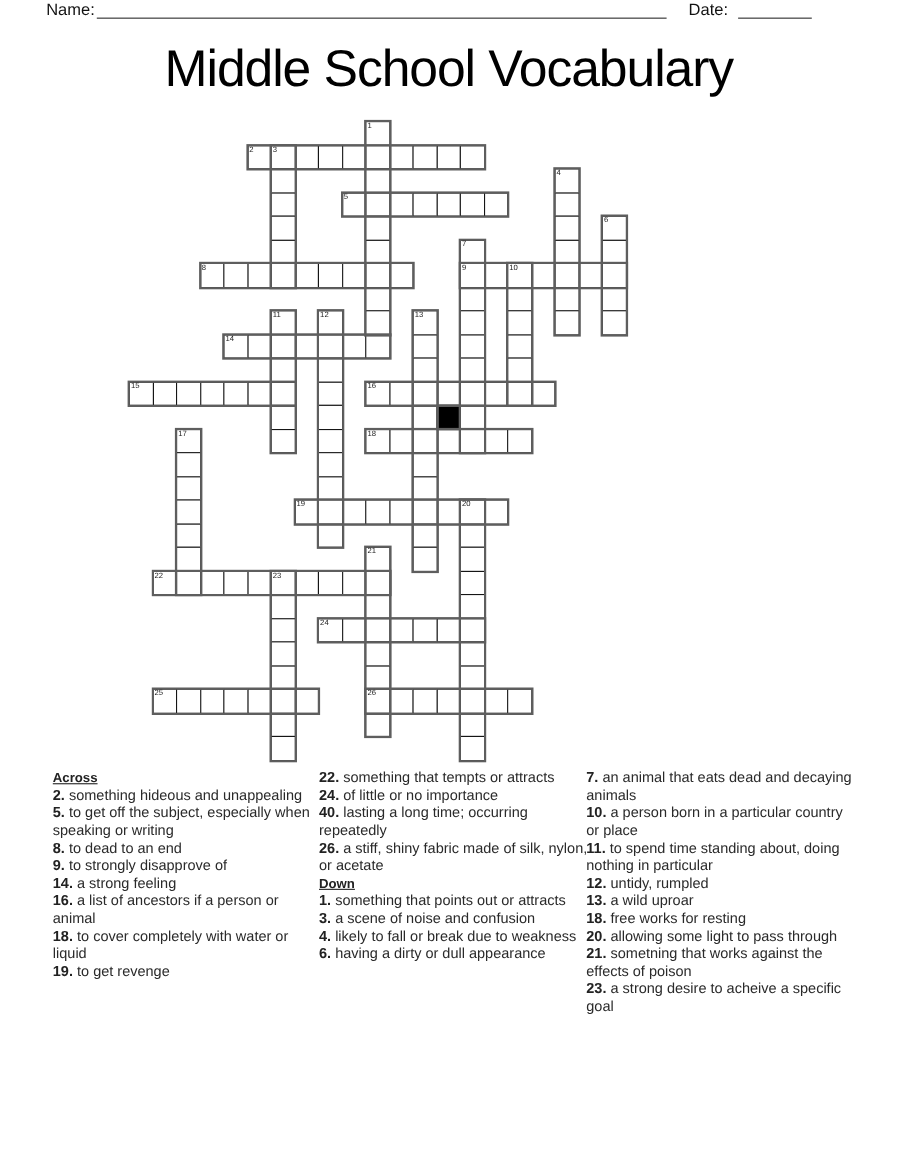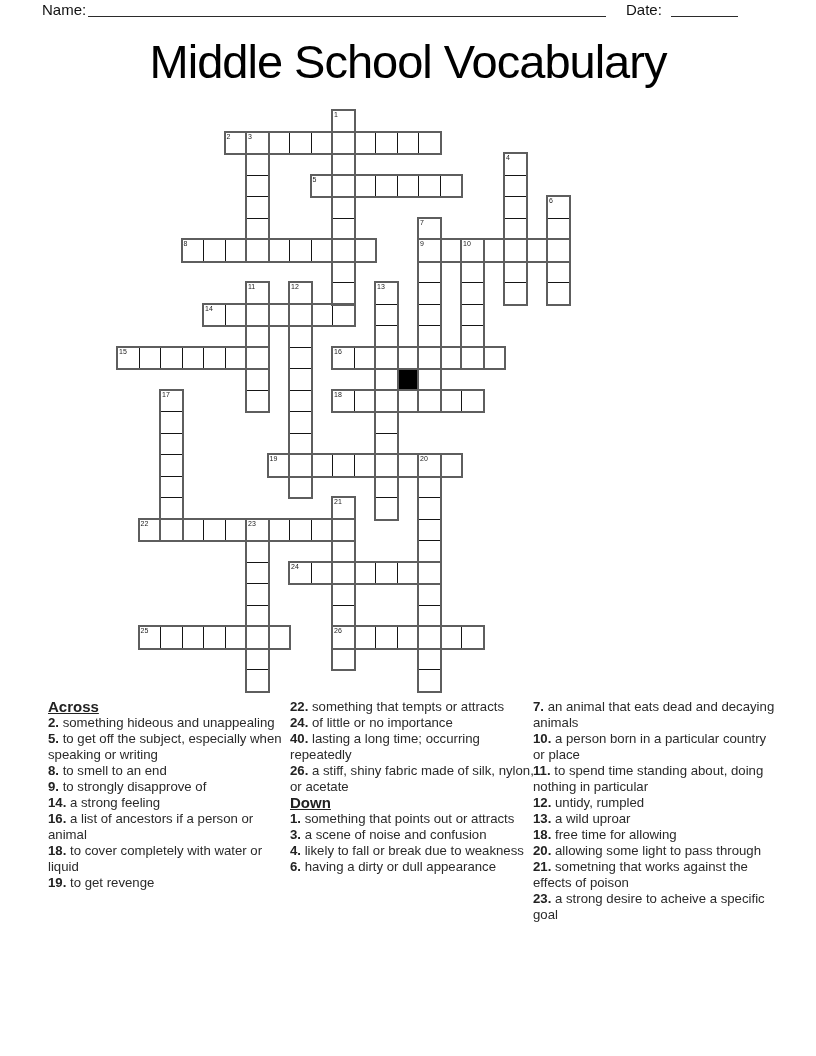--- a/index.html
+++ b/index.html
@@ -47,21 +47,21 @@
     color: #222;
     pointer-events: none;
   }
   
   .clue-col { position: absolute; top: 699px; }
   #clue-col-0 { left: 48px;  width: 236px; }
   #clue-col-1 { left: 290px; width: 245px; }
   #clue-col-2 { left: 533px; width: 248px; }
   .clue { margin: 0; font-size: 13.2px; line-height: 16px; color: #2a2a2a; }
   .clue b { font-weight: bold; color: #222; }
-  .clue-header { margin: 0; font-size: 15px; line-height: 16px; font-weight: bold; color: #222; }
+  .clue-header { margin: 0; font-size: 12px; line-height: 16px; font-weight: bold; color: #222; }
   .clue-header span { text-decoration: underline; }
 </style>
 </head>
 <body>
 
 <span id="name-label" class="top-label">Name:</span>
 <div id="name-line" class="write-line"></div>
 <span id="date-label" class="top-label">Date:</span>
 <div id="date-line" class="write-line"></div>
 
@@ -297,21 +297,21 @@
     <span class="cellnum" style="left: 248px; top: 519.5px;">23</span>
     <span class="cellnum" style="left: 291px; top: 562.5px;">24</span>
     <span class="cellnum" style="left: 140.5px; top: 627px;">25</span>
     <span class="cellnum" style="left: 334px; top: 627px;">26</span>
   </div>
 
 <div id="clue-col-0" class="clue-col">
     <p class="clue-header"><span>Across</span></p>
     <p class="clue"><b>2.</b><span> something hideous and unappealing</span></p>
     <p class="clue"><b>5.</b><span> to get off the subject, especially when speaking or writing</span></p>
-    <p class="clue"><b>8.</b><span> to smell to an end</span></p>
+    <p class="clue"><b>8.</b><span> to dead to an end</span></p>
     <p class="clue"><b>9.</b><span> to strongly disapprove of</span></p>
     <p class="clue"><b>14.</b><span> a strong feeling</span></p>
     <p class="clue"><b>16.</b><span> a list of ancestors if a person or animal</span></p>
     <p class="clue"><b>18.</b><span> to cover completely with water or liquid</span></p>
     <p class="clue"><b>19.</b><span> to get revenge</span></p>
   </div>
 <div id="clue-col-1" class="clue-col">
     <p class="clue"><b>22.</b><span> something that tempts or attracts</span></p>
     <p class="clue"><b>24.</b><span> of little or no importance</span></p>
     <p class="clue"><b>40.</b><span> lasting a long time; occurring repeatedly</span></p>
@@ -321,17 +321,17 @@
     <p class="clue"><b>3.</b><span> a scene of noise and confusion</span></p>
     <p class="clue"><b>4.</b><span> likely to fall or break due to weakness</span></p>
     <p class="clue"><b>6.</b><span> having a dirty or dull appearance</span></p>
   </div>
 <div id="clue-col-2" class="clue-col">
     <p class="clue"><b>7.</b><span> an animal that eats dead and decaying animals</span></p>
     <p class="clue"><b>10.</b><span> a person born in a particular country or place</span></p>
     <p class="clue"><b>11.</b><span> to spend time standing about, doing nothing in particular</span></p>
     <p class="clue"><b>12.</b><span> untidy, rumpled</span></p>
     <p class="clue"><b>13.</b><span> a wild uproar</span></p>
-    <p class="clue"><b>18.</b><span> free time for allowing</span></p>
+    <p class="clue"><b>18.</b><span> free works for resting</span></p>
     <p class="clue"><b>20.</b><span> allowing some light to pass through</span></p>
     <p class="clue"><b>21.</b><span> sometning that works against the effects of poison</span></p>
     <p class="clue"><b>23.</b><span> a strong desire to acheive a specific goal</span></p>
   </div>
 
 </body></html>

